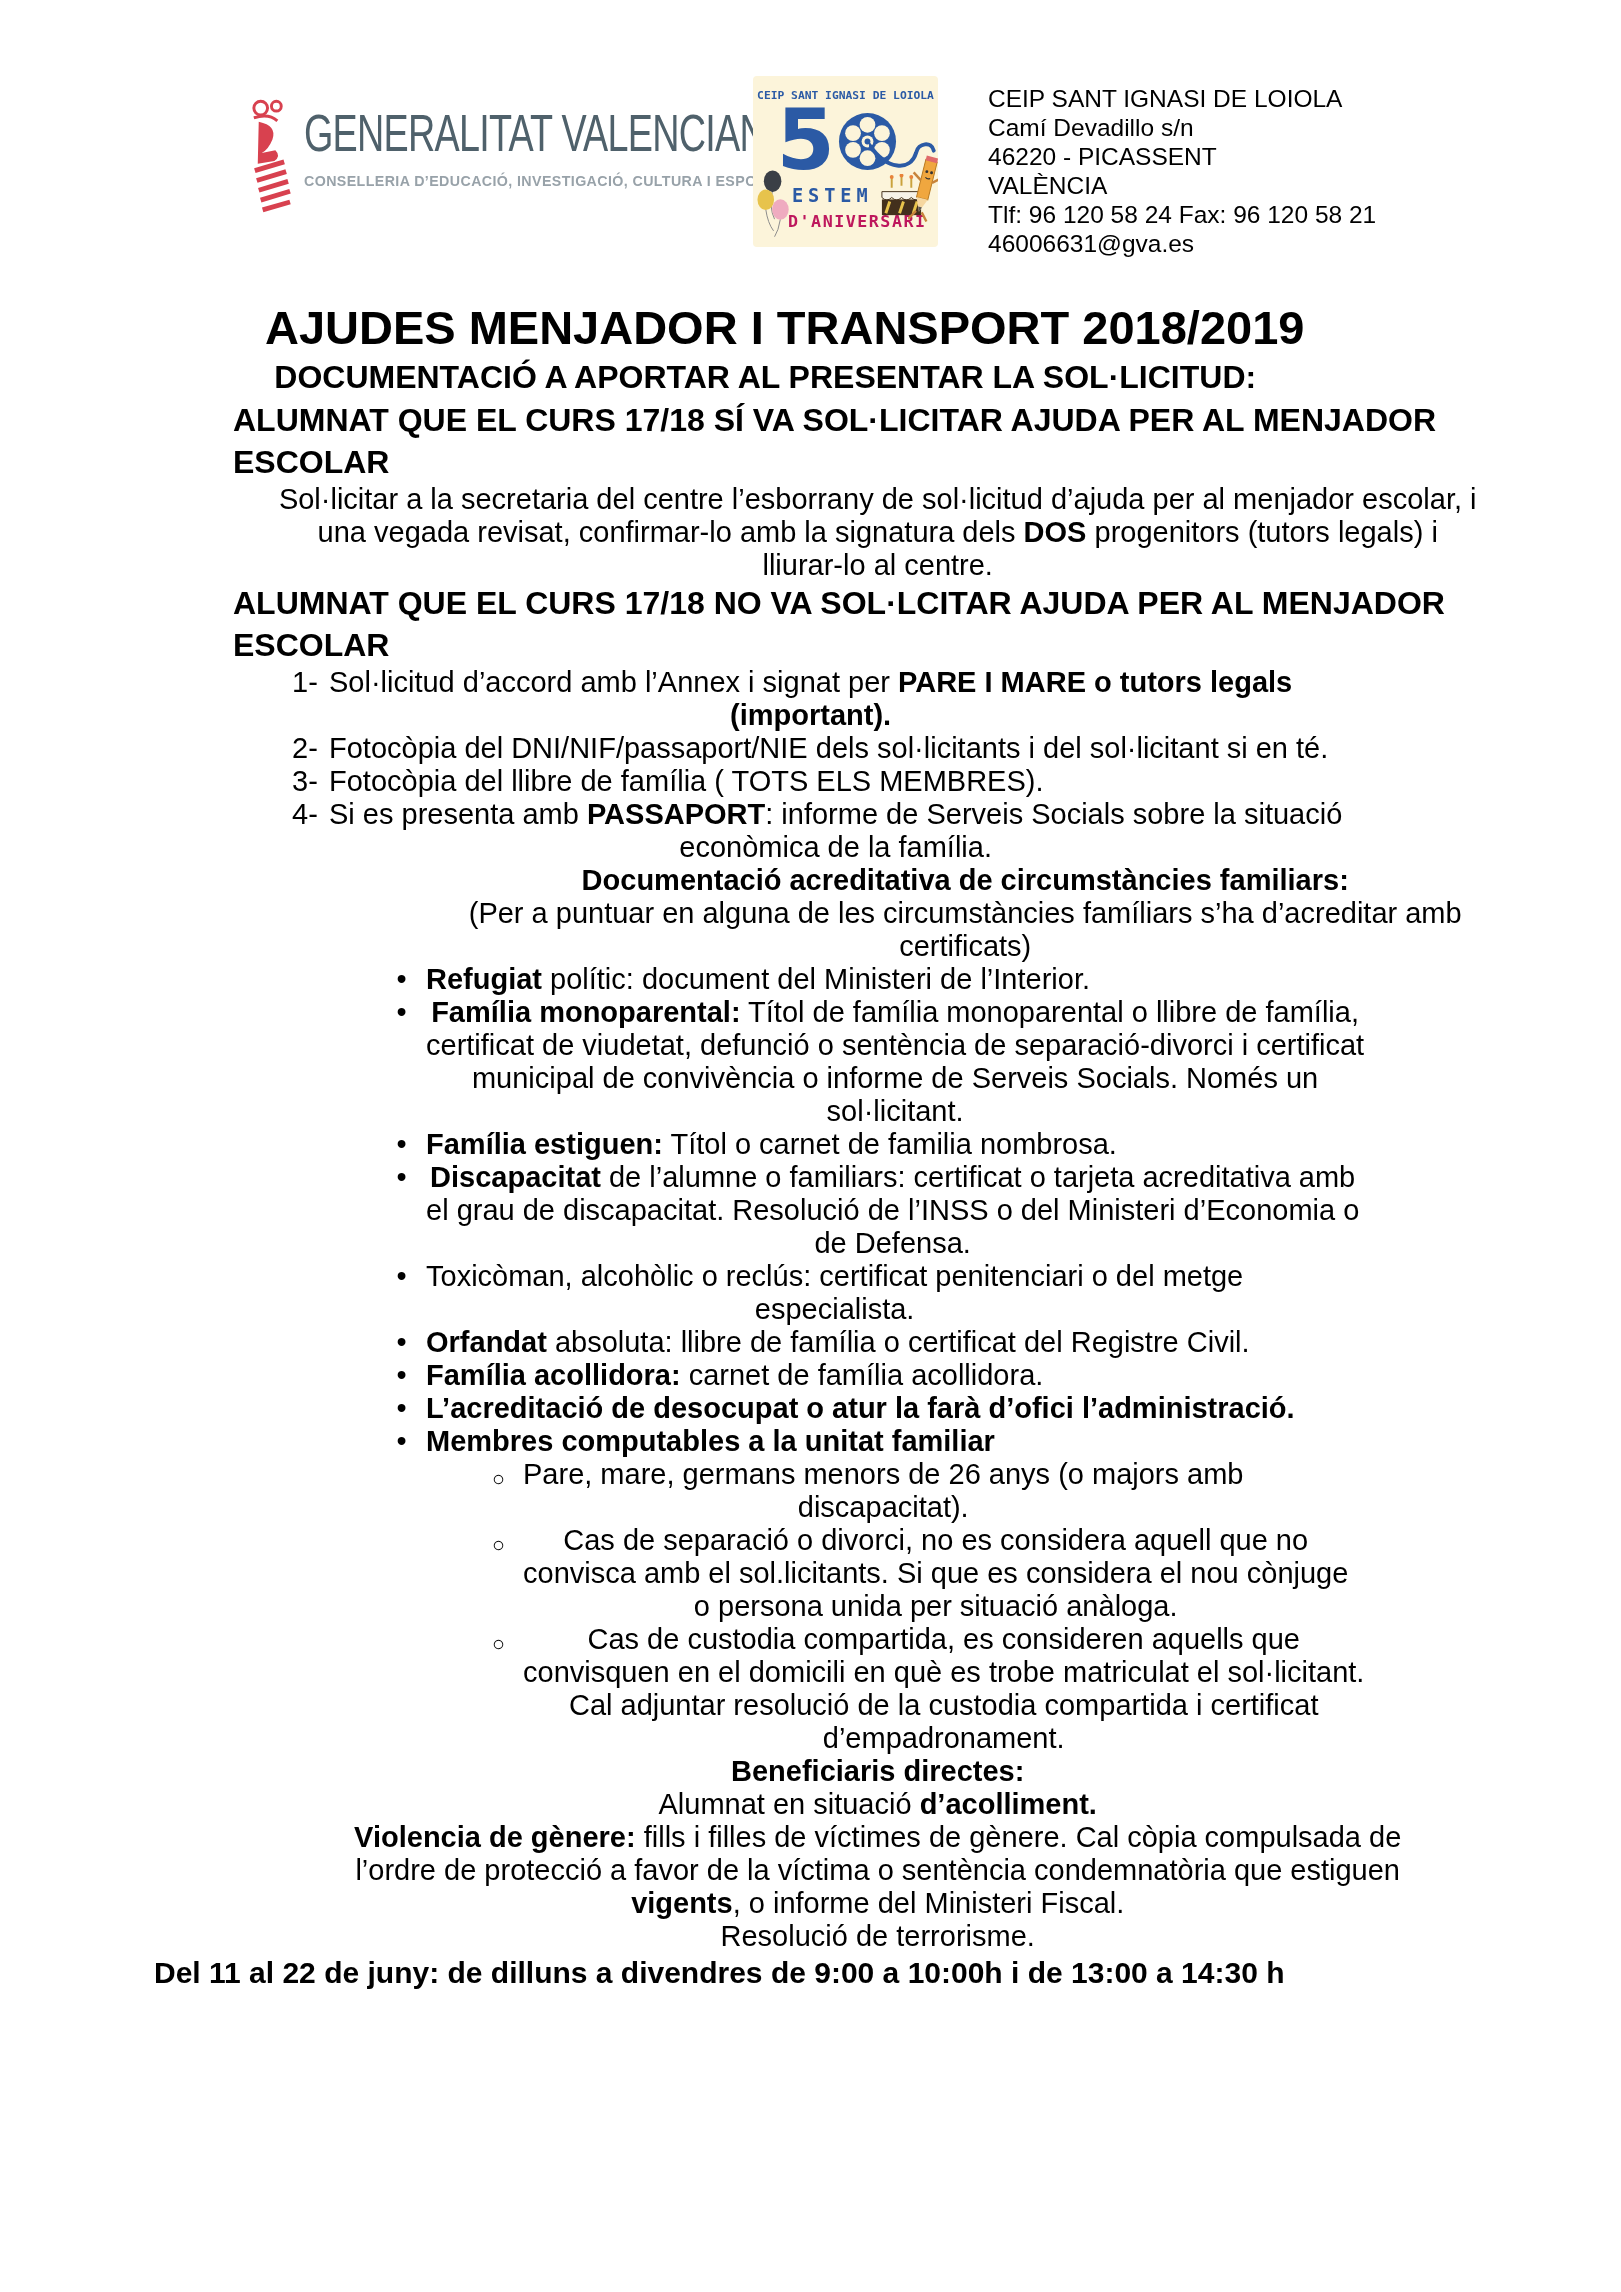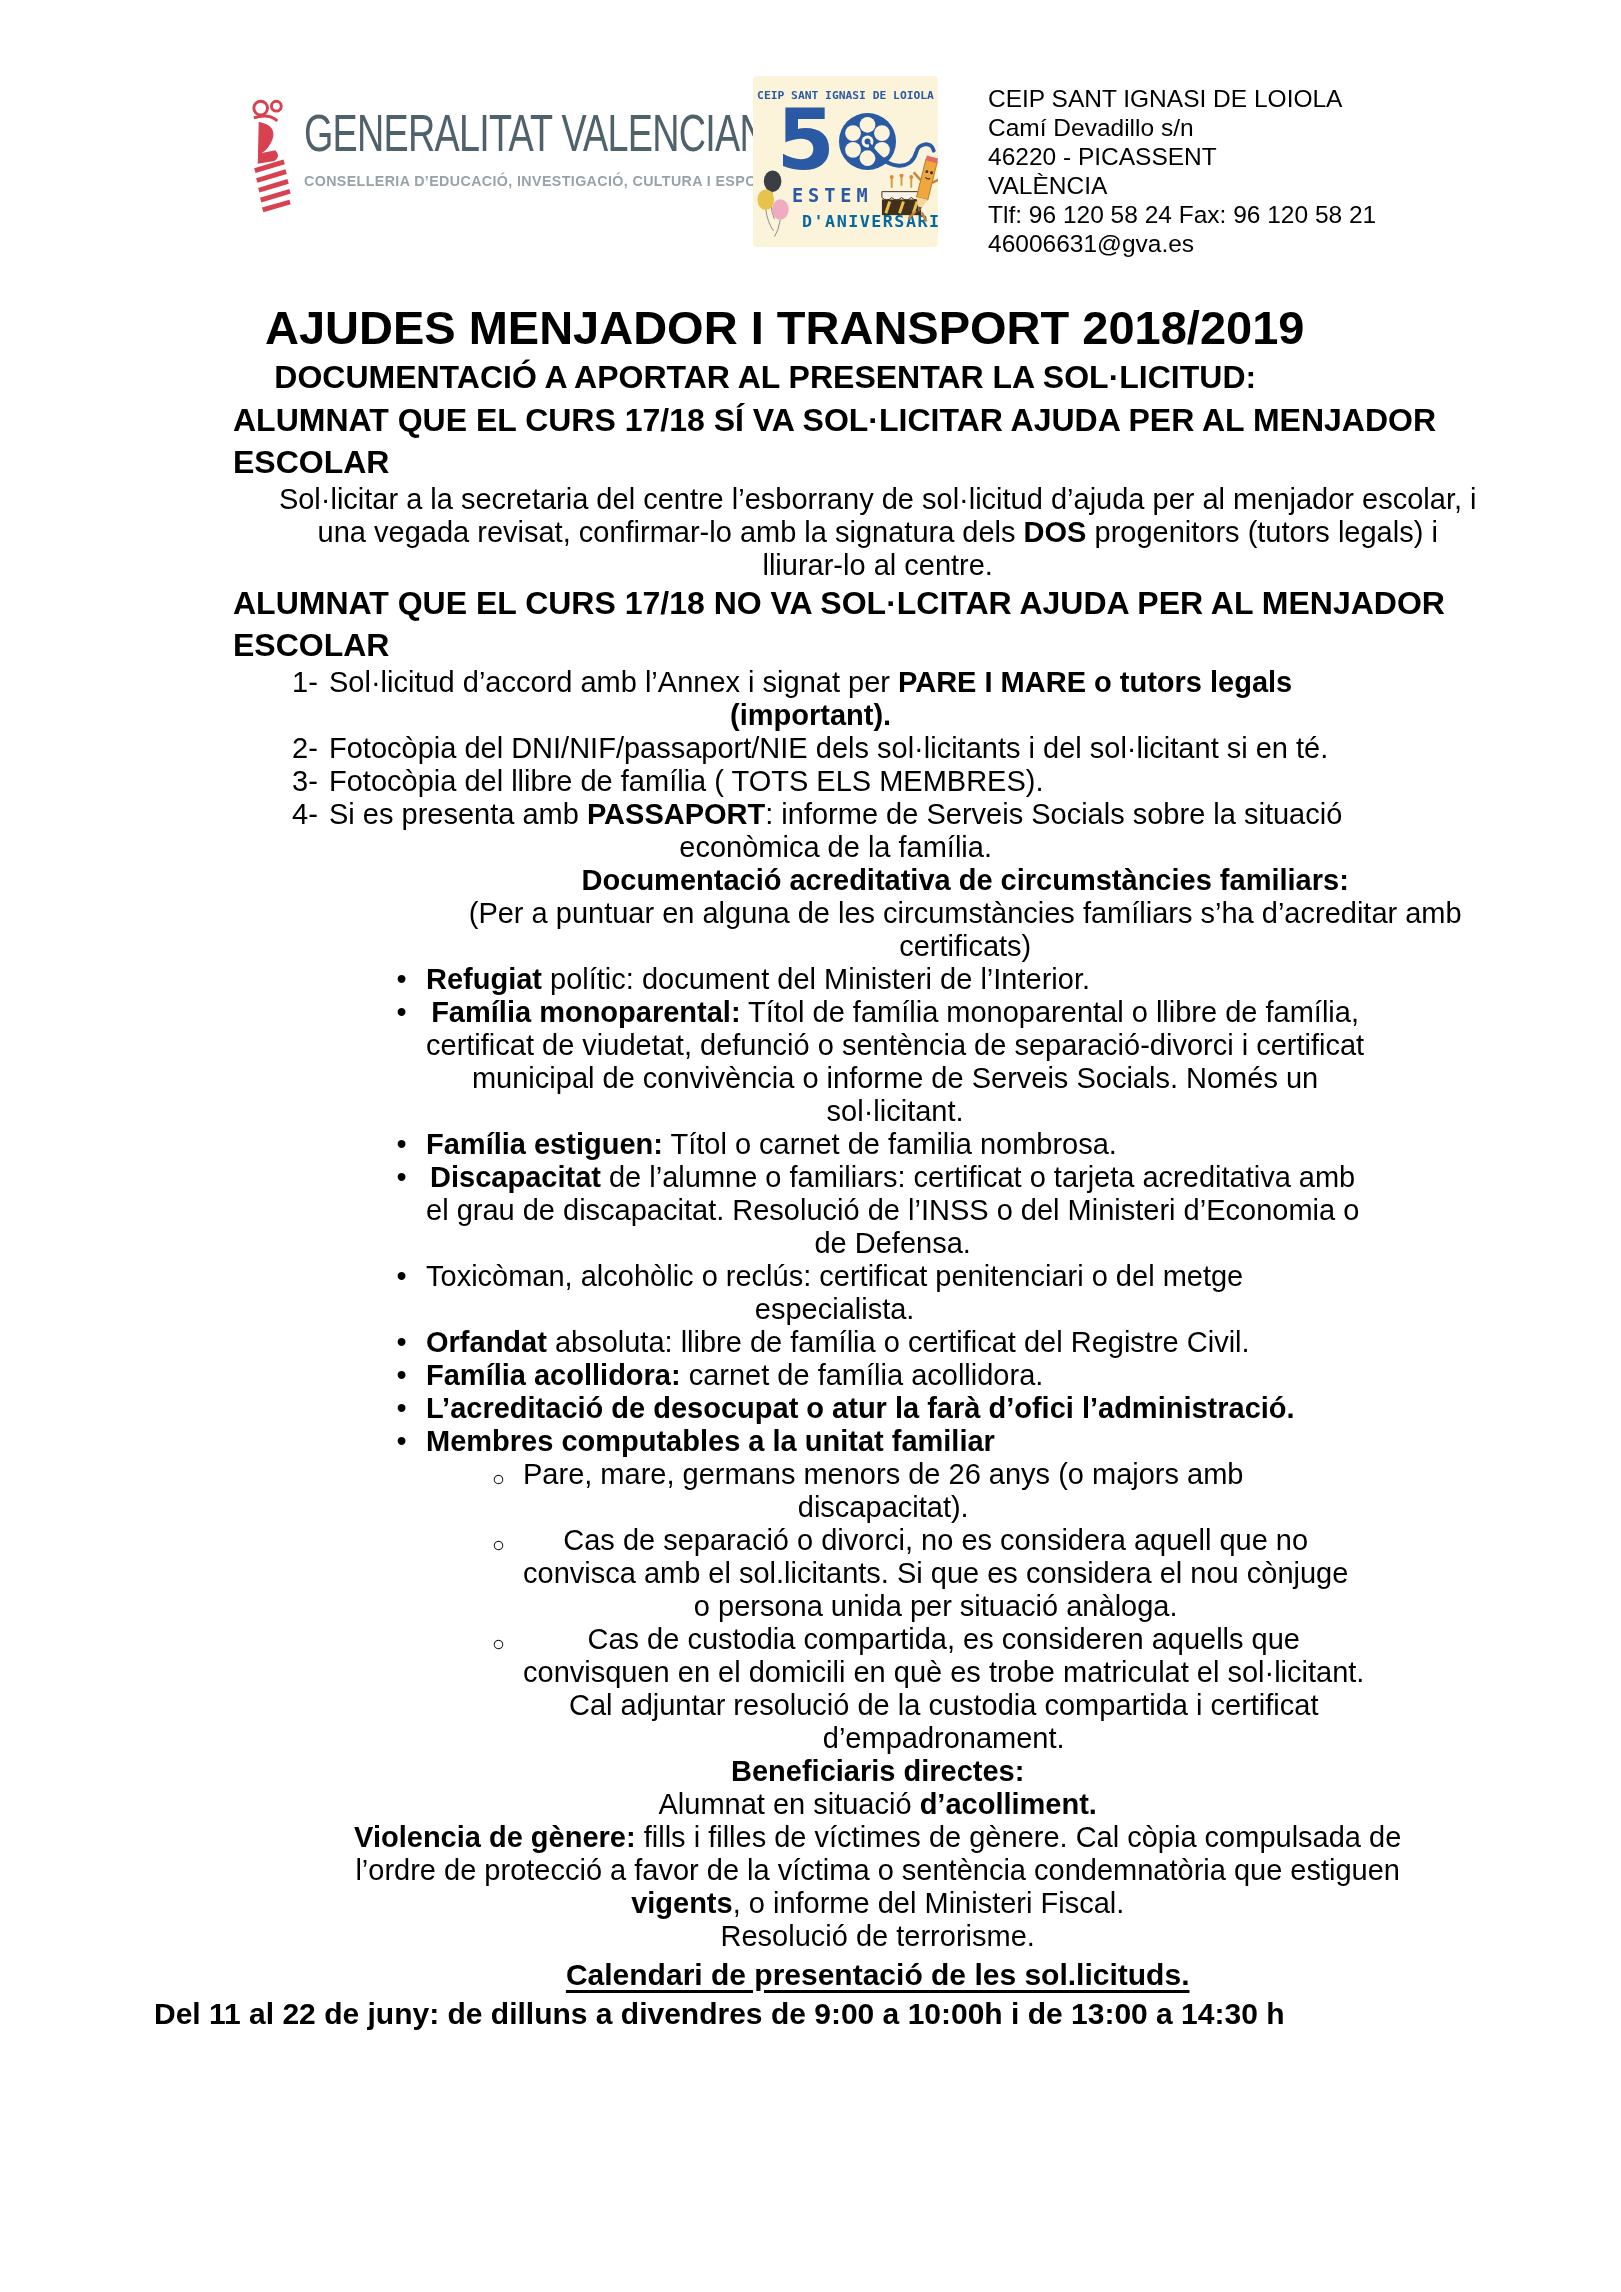--- a/index.html
+++ b/index.html
@@ -19,22 +19,22 @@
   .anniv-school{position:absolute;top:12.7px;left:0;width:100%;text-align:center;
                 font-family:"DejaVu Sans Mono",monospace;font-weight:bold;
                 font-size:11.3px;color:#2b5aa5;white-space:nowrap;}
   .anniv-50{position:absolute;left:23.5px;top:21.6px;display:flex;align-items:flex-start;}
   .anniv-5{font-size:84px;line-height:84px;font-weight:bold;color:#2b5aa5;
            font-family:"DejaVu Sans",sans-serif;}
   .anniv-reel{margin-left:2px;margin-top:13.7px;}
   .anniv-tail{position:absolute;left:116px;top:61px;}
   .anniv-l1{position:absolute;left:39px;top:109px;font-family:"DejaVu Sans Mono",monospace;
             font-weight:bold;font-size:18.6px;letter-spacing:4.9px;color:#2b5aa5;}
-  .anniv-l2{position:absolute;left:49px;top:135px;font-family:"DejaVu Sans Mono",monospace;
-            font-weight:bold;font-size:16.7px;letter-spacing:1.5px;color:#0369a1;}
+  .anniv-l2{position:absolute;left:35px;top:135px;font-family:"DejaVu Sans Mono",monospace;
+            font-weight:bold;font-size:16.7px;letter-spacing:1.5px;color:#be185d;}
   .anniv-balloons{position:absolute;left:3.9px;top:94px;}
   .anniv-cake{position:absolute;left:125px;top:98px;}
   .anniv-pencil{position:absolute;left:155px;top:76px;}
   .contact{position:absolute;left:988px;top:84px;font-size:24.5px;line-height:29px;color:#000;}
   
   .content{padding:0 19.6px 0 154px;}
   .title{font-size:47px;line-height:57px;font-weight:bold;text-align:center;
          padding-right:186px;margin-top:20px;}
   .subtitle{font-size:32px;line-height:43px;font-weight:bold;text-align:center;padding-right:225px;}
   .sect{font-size:32px;line-height:42px;font-weight:bold;margin-left:79px;white-space:pre-line;}
@@ -270,18 +270,17 @@
 d’empadronament.</span></span>
     </div>
 
     <div class="body b">Beneficiaris directes:</div>
     <div class="body"><span>Alumnat en situació </span><span class="b">d’acolliment.</span></div>
     <div class="body"><span class="b">Violencia de gènere:</span><span> fills i filles de víctimes de gènere. Cal còpia compulsada de
 l’ordre de protecció a favor de la víctima o sentència condemnatòria que estiguen
 </span><span class="b">vigents</span><span>, o informe del Ministeri Fiscal.</span></div>
     <div class="body">Resolució de terrorisme.</div>
 
-    <div class="cal"><span>Calendari de presentació de les sol.licituds.</span></div>
     <div class="del">Del 11 al 22 de juny: de dilluns a divendres de 9:00 a 10:00h i de 13:00 a 14:30 h</div>
 
   </div>
 </div>
 
 
 </body></html>

